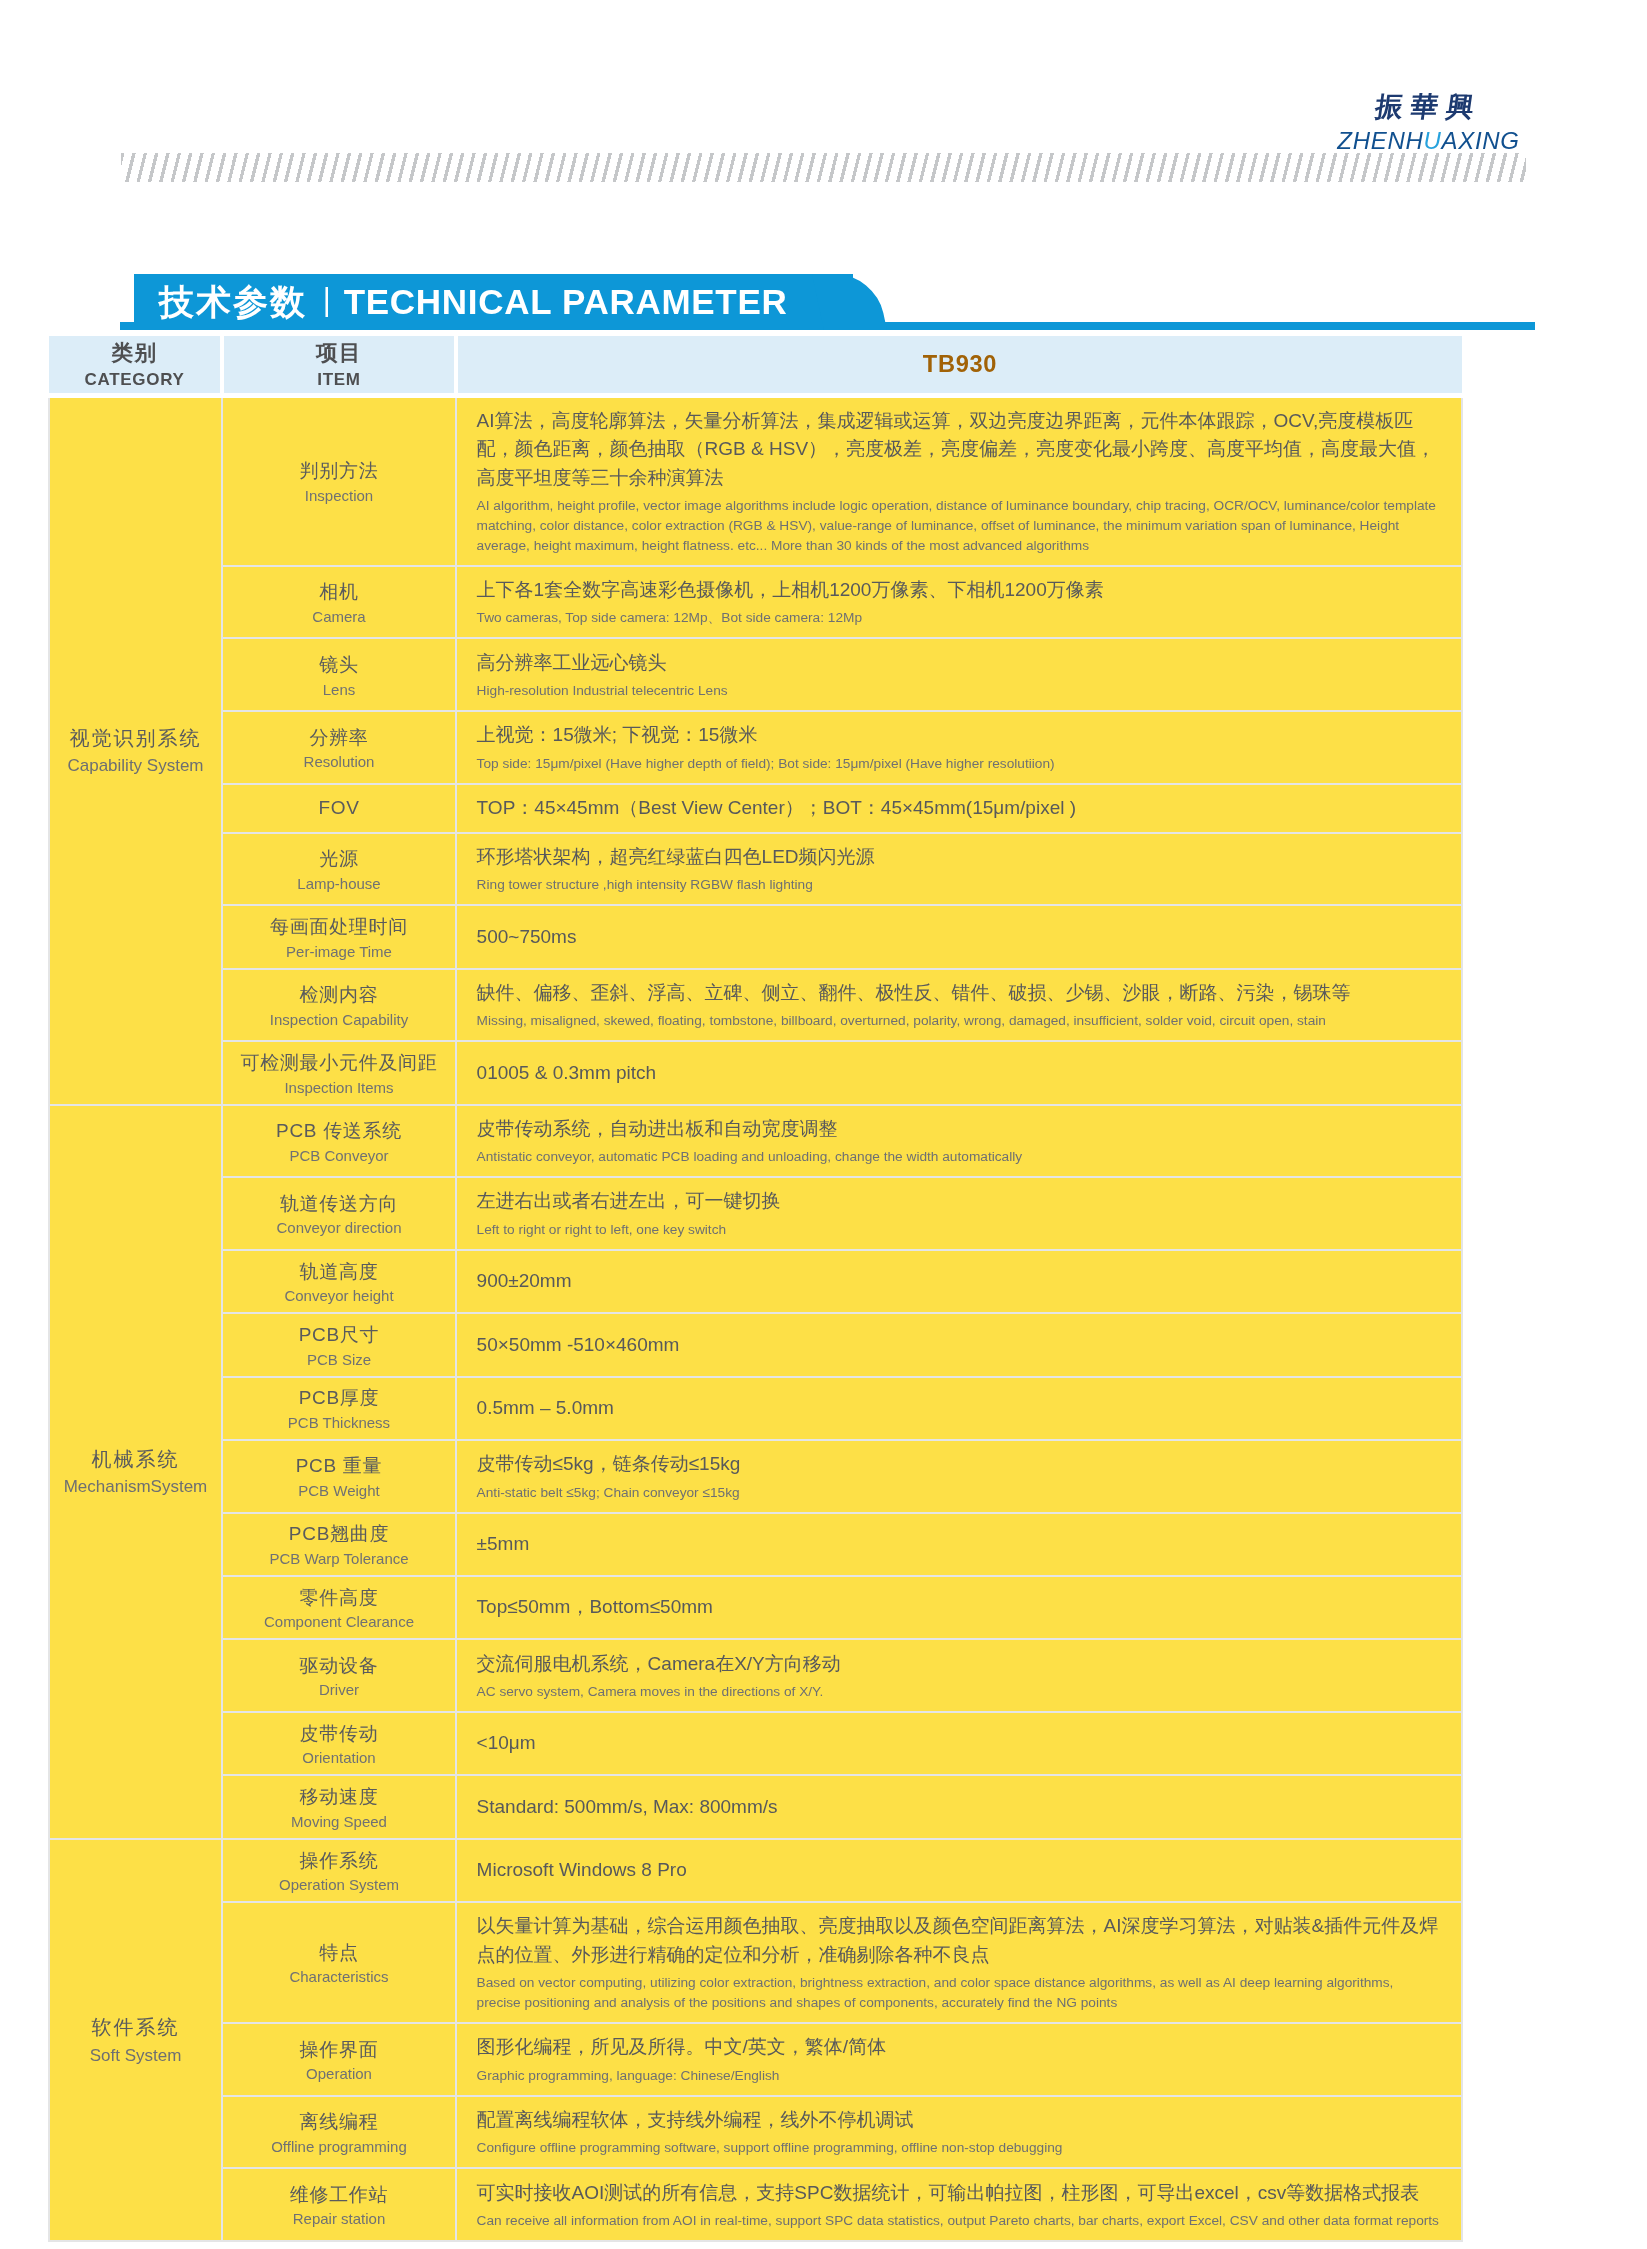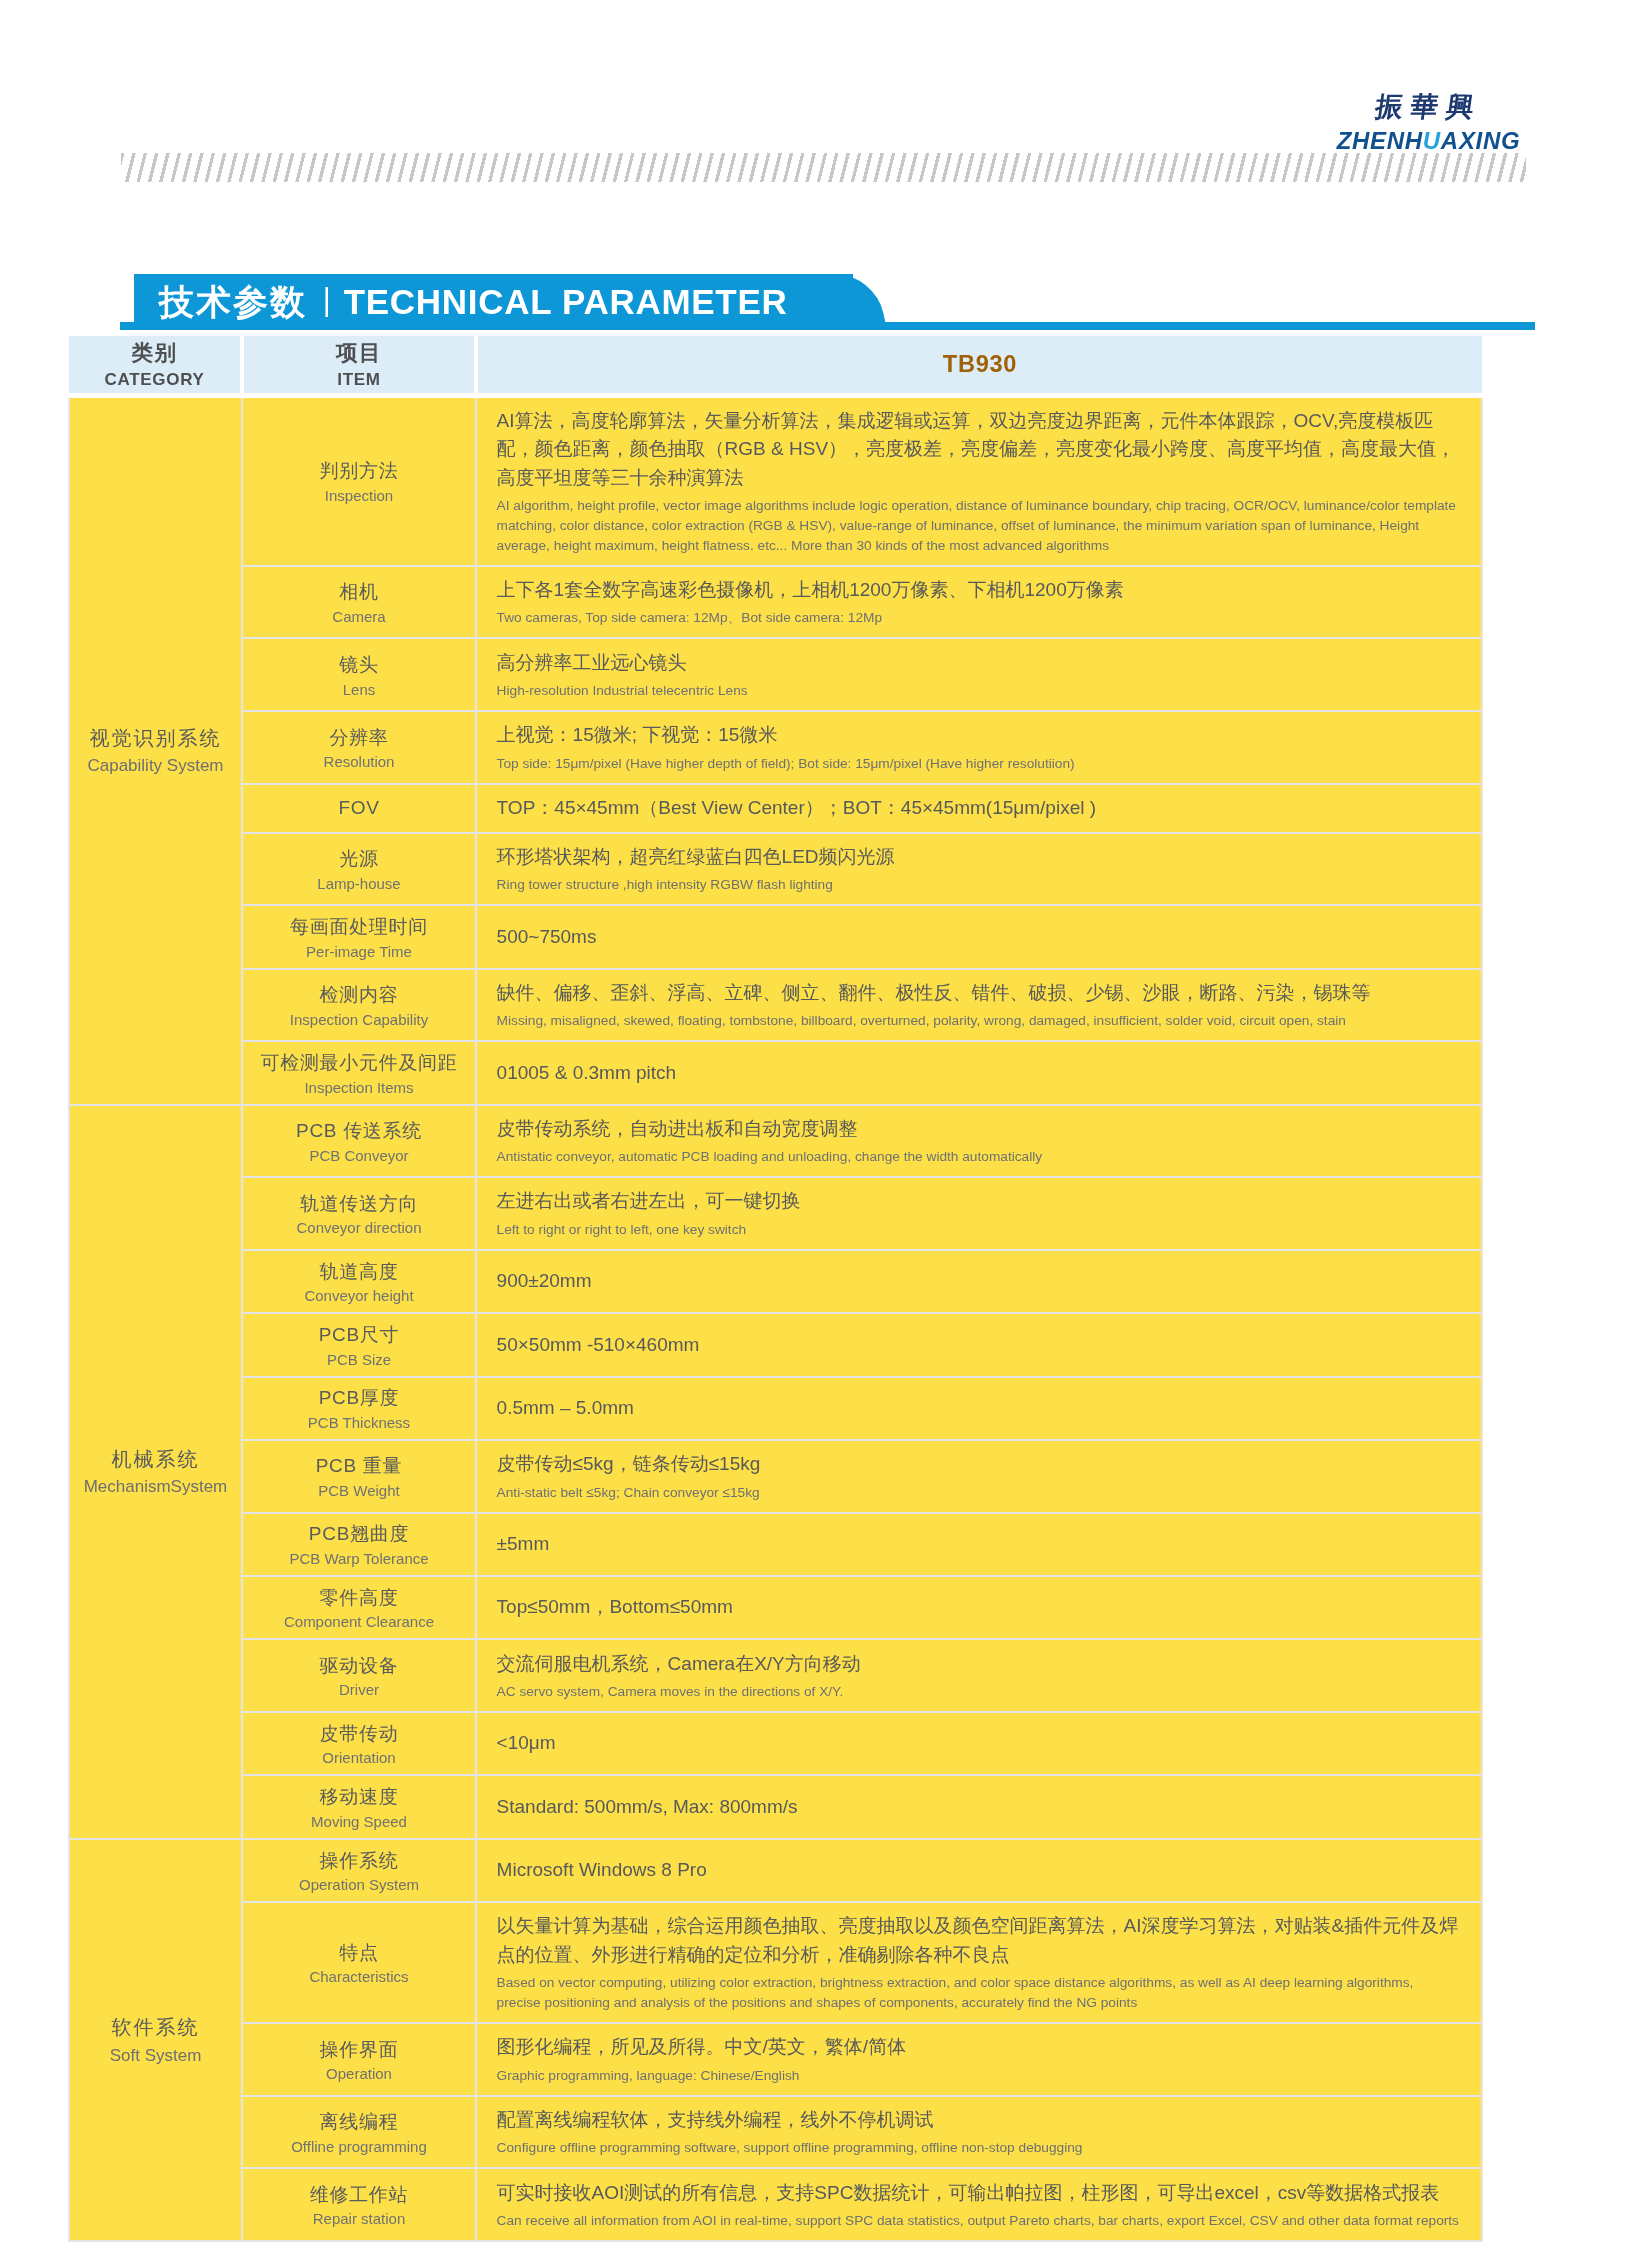--- a/index.html
+++ b/index.html
@@ -13,21 +13,21 @@
   html,body{margin:0;padding:0;}
   body{
     width:1647px;height:2250px;background:#ffffff;
     font-family:"Liberation Sans","DejaVu Sans",sans-serif;
   }
   .page{position:relative;width:1647px;height:2250px;overflow:hidden;padding-top:336px;}
 
   
   .logo{position:absolute;top:89px;left:1317px;width:223px;text-align:center;}
   .logo-cn{font-size:27.5px;font-weight:bold;color:#1d3a70;letter-spacing:7.9px;transform:skewX(-8deg);}
-  .logo-en{font-size:24px;font-weight:bold;font-style:italic;color:#11508f;letter-spacing:0.7px;margin-top:2px;white-space:nowrap;}
+  .logo-en{font-size:24px;font-weight:normal;font-style:italic;color:#11508f;letter-spacing:0.7px;margin-top:2px;white-space:nowrap;}
   .logo-accent{color:#27a2dd;}
 
   
   .hatch{
     position:absolute;top:153px;left:121px;width:1405px;height:29px;
     background:repeating-linear-gradient(104deg,#c5c7c9 0 3.3px,transparent 3.3px 11px);
   }
 
   
   .banner{position:absolute;top:274px;left:120px;width:1415px;height:56px;}
@@ -38,21 +38,21 @@
   }
   .banner-tab::after{
     content:"";position:absolute;top:0;right:-27.5px;width:63px;height:56px;
     background:var(--blue);border-top-right-radius:39px;transform:skewX(12deg);z-index:-1;
   }
   .t-cn{font-size:35px;font-weight:bold;color:#fff;letter-spacing:2px;}
   .t-div{font-size:31px;font-weight:400;color:#fff;margin:0 13px 0 15.7px;transform:translateY(-2px);}
   .t-en{font-size:35px;font-weight:bold;color:#fff;letter-spacing:0.7px;}
 
   
-  table.spec{margin-left:68px;width:1415px;border-collapse:collapse;table-layout:fixed;}
+  table.spec{margin-left:48px;width:1415px;border-collapse:collapse;table-layout:fixed;}
   .spec th,.spec td{border:2px solid var(--line);background:#fde047;}
   .spec thead th{
     background:var(--hdr-bg);height:59px;border:0 solid #fff;
     border-bottom:5.2px solid #fff;text-align:center;vertical-align:middle;
   }
   .spec thead th.gapr{border-right:4.6px solid #fff;}
   .h-cn{font-size:21.6px;font-weight:bold;color:#4e4f51;letter-spacing:1.3px;}
   .h-en{font-size:17px;font-weight:bold;color:#4e4f51;margin-top:3.3px;letter-spacing:0.7px;}
   .h-model{font-size:23.6px;font-weight:bold;color:#a16207;letter-spacing:0.7px;}
 

